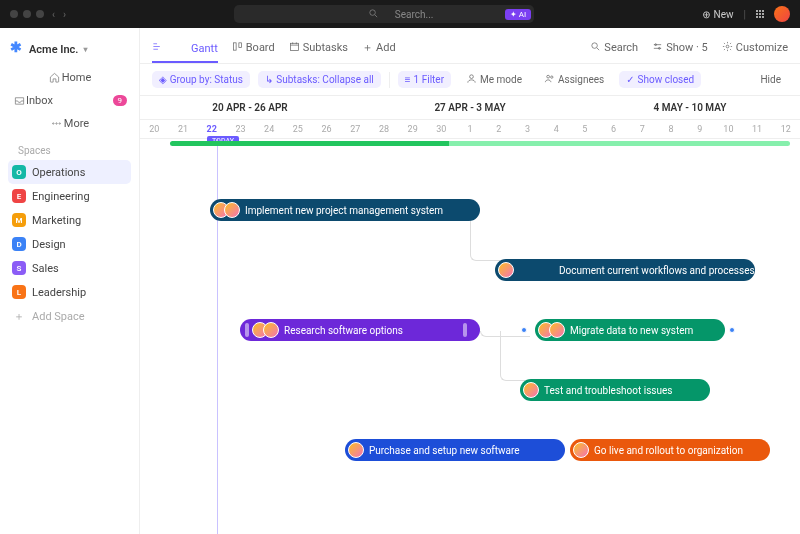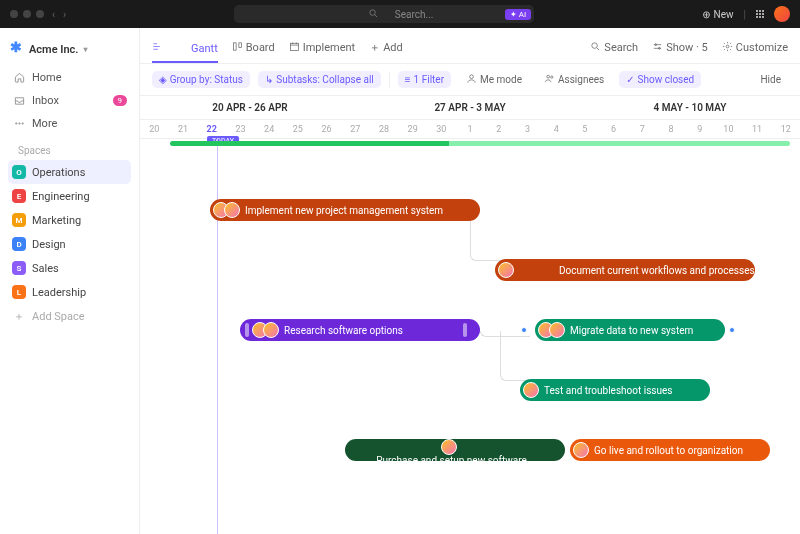--- a/index.html
+++ b/index.html
@@ -22,21 +22,21 @@
 
 .app { display: flex; height: calc(534px - 28px); }
 
 
 .sidebar { width: 140px; border-right: 1px solid #eee; padding: 10px 8px; font-size: 11px; color: #444; }
 .workspace { display: flex; align-items: center; gap: 5px; font-weight: 600; color: #333; padding: 4px 2px 10px; }
 .workspace .logo { width: 14px; height: 14px; position: relative; }
 .workspace .logo::before { content: "✱"; color: #4488ff; font-size: 14px; position: absolute; top: -3px; }
 .workspace .chev { color: #999; font-size: 8px; }
 
-.nav-item { display: flex; align-items: center; gap: 6px; padding: 5px 4px; border-radius: 5px; color: #555; cursor: pointer; }
+.nav-item { display: flex; align-items: center; padding: 5px 4px; border-radius: 5px; color: #555; cursor: pointer; justify-content: center; }
 .nav-item .icon { width: 14px; display: flex; justify-content: center; color: #777; }
 .nav-item .badge { margin-left: auto; background: #ec4899; color: #fff; font-size: 8px; padding: 1px 5px; border-radius: 8px; }
 
 .section-label { color: #aaa; font-size: 10px; padding: 10px 4px 4px; margin-left: 6px; }
 
 .space-item { display: flex; align-items: center; gap: 6px; padding: 5px 4px; border-radius: 5px; cursor: pointer; }
 .space-item.active { background: #eef0ff; }
 .space-item .sq { width: 14px; height: 14px; border-radius: 4px; display: flex; align-items: center; justify-content: center; color: #fff; font-size: 8px; font-weight: 600; }
 .add-space { color: #aaa; }
 .add-space .plus { color: #aaa; width: 14px; display: flex; justify-content: center; }
@@ -69,23 +69,23 @@
 
 
 .gantt { position: relative; flex: 1; overflow: hidden; }
 .today-line { position: absolute; left: 77px; top: 0; bottom: 0; width: 1px; background: #c9c2ff; z-index: 0; }
 .summary-bar { position: absolute; left: 30px; top: 2px; height: 5px; border-radius: 3px; width: 620px; background: linear-gradient(to right, #22c55e 0%, #22c55e 45%, #86efac 45%, #86efac 100%); }
 
 .task-bar { position: absolute; height: 22px; border-radius: 11px; display: flex; align-items: center; padding: 0 10px 0 3px; color: #fff; font-size: 10px; white-space: nowrap; z-index: 2; cursor: pointer; }
 .task-bar .avatars { display: flex; margin-right: 5px; }
 .task-bar .av { width: 16px; height: 16px; border-radius: 50%; border: 1.5px solid #fff; background: linear-gradient(135deg,#fbbf24,#f472b6); margin-right: -5px; }
 .task-bar .av:last-child { margin-right: 0; }
-.task-bar.pink { background: #c2410c; }
+.task-bar.pink { background: #0c4a6e; }
 .task-bar.violet { background: #6d28d9; }
-.task-bar.blue { background: #14532d; flex-direction: column; }
+.task-bar.blue { background: #1d4ed8; }
 .task-bar.green { background: #059669; }
 .task-bar.orange { background: #ea580c; }
 .handle { width: 4px; height: 14px; border-radius: 2px; background: rgba(255,255,255,0.5); margin: 0 3px 0 2px; }
 .milestone-dot { width: 6px; height: 6px; border-radius: 50%; background: #3b82f6; border: 1.5px solid #fff; position: absolute; }
 .conn { position: absolute; border: 1px solid #ddd; border-width: 0 0 1px 1px; border-bottom-left-radius: 6px; }
 
 svg.icon-svg { width: 11px; height: 11px; stroke: currentColor; fill: none; stroke-width: 1.6; }
 </style>
 </head>
 <body>
@@ -215,21 +215,21 @@
               <rect x="3" y="4" width="6" height="16"></rect>
               <rect x="15" y="4" width="6" height="10"></rect>
             </svg></span>
         <span>Board</span>
       </div>
       <div class="view-tab">
         <span><svg class="icon-svg" viewBox="0 0 24 24">
               <rect x="3" y="5" width="18" height="16"></rect>
               <path d="M3 9h18M8 3v4M16 3v4"></path>
             </svg></span>
-        <span>Implement</span>
+        <span>Subtasks</span>
       </div>
       <div class="view-tab">
         <span>＋</span>
         <span>Add</span>
       </div>
       <div class="sep"></div>
       <div class="view-action">
         <span><svg class="icon-svg" viewBox="0 0 24 24">
               <circle cx="10" cy="10" r="6"></circle>
               <path d="M20 20l-5-5"></path>

